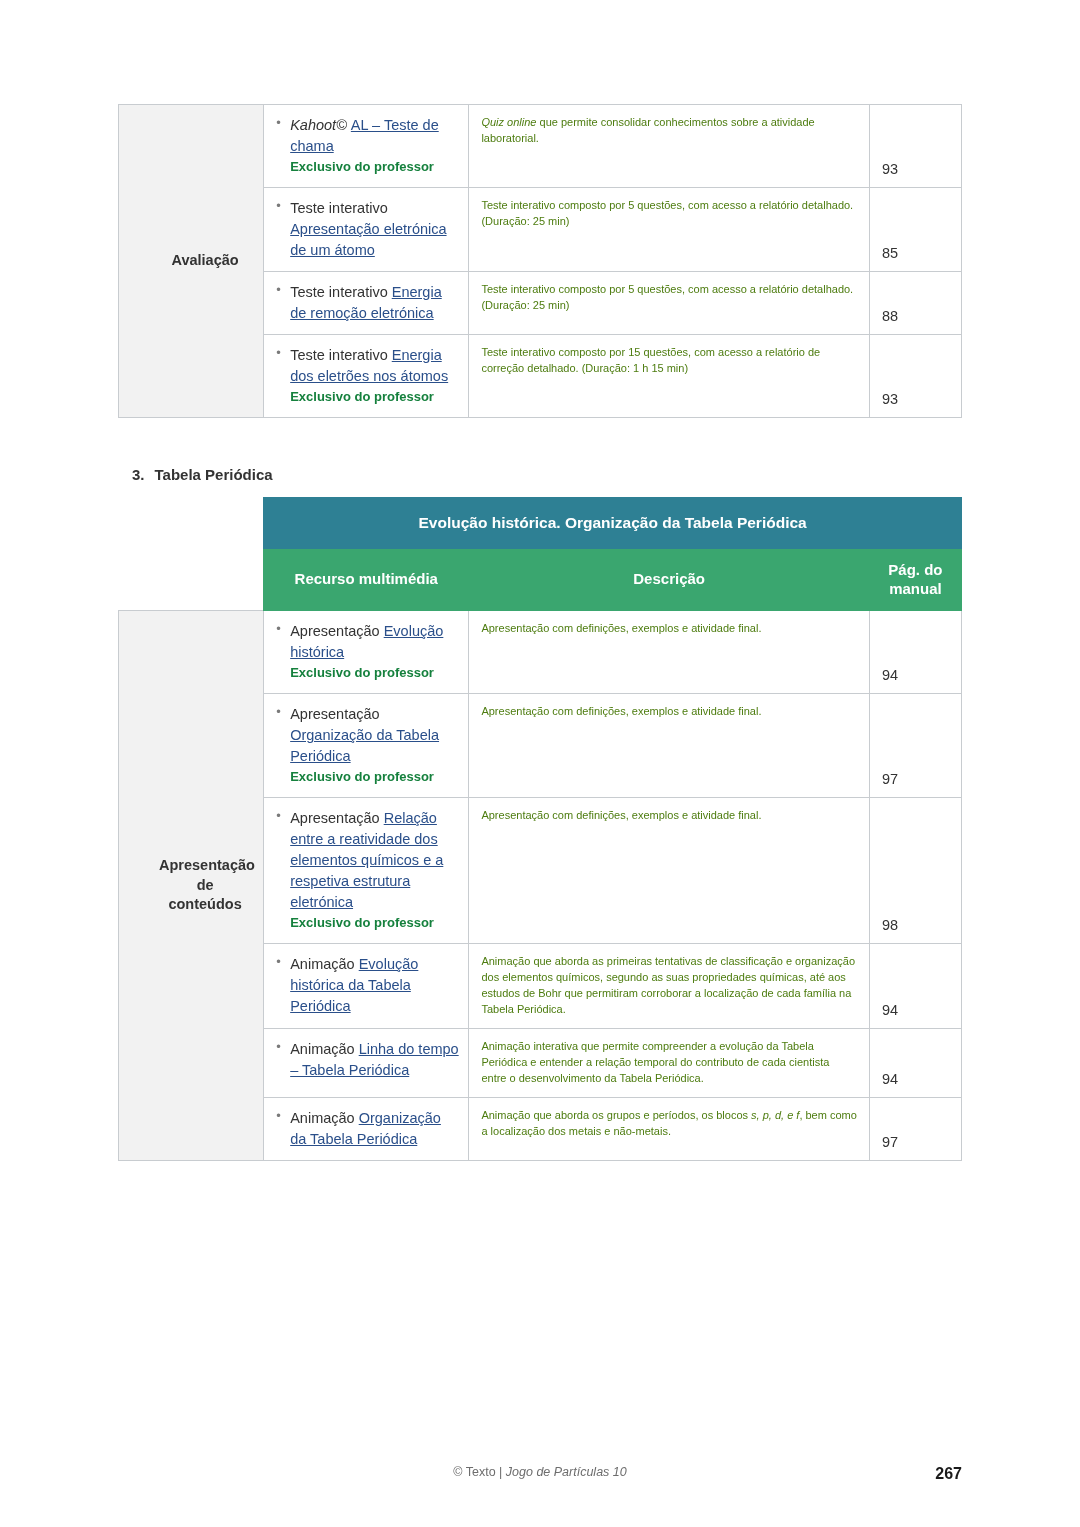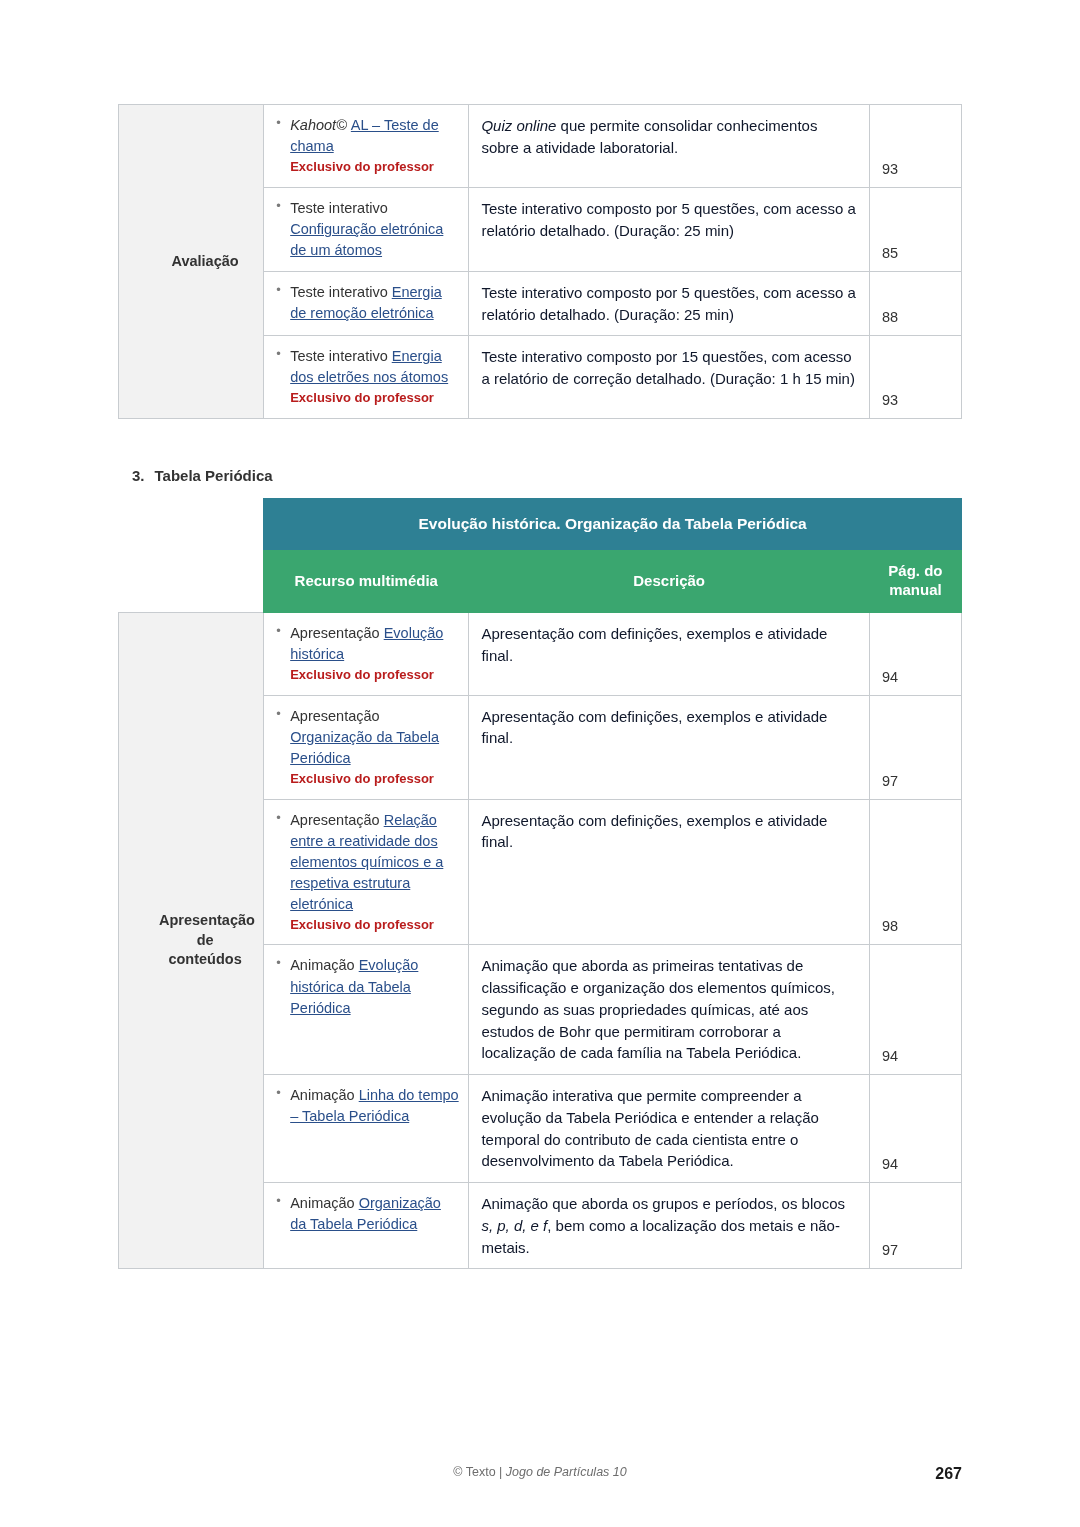--- a/index.html
+++ b/index.html
@@ -52,23 +52,23 @@
   }
   .res-cell {
     background: #ffffff;
     font-size: 14.5px;
     line-height: 1.45;
     color: #333;
     padding-left: 8px;
     padding-right: 8px;
   }
   .desc-cell {
-    font-size: 15px;
+    font-size: 11px;
     line-height: 1.45;
-    color: #0f172a;
+    color: #4d7c0f;
   }
   .pag-cell {
     vertical-align: bottom;
     font-size: 14.5px;
     color: #333;
   }
 
   
   ul.res-list {
     margin: 0;
@@ -90,21 +90,21 @@
   }
   .lnk {
     color: #2a4f8a;
     text-decoration: underline;
   }
   .ital { font-style: italic; }
   .excl {
     display: block;
     font-weight: bold;
     font-size: 13px;
-    color: #b91c1c;
+    color: #15803d;
     margin-top: 1px;
   }
 
   
   .tbl-top { margin-top: 0; }
   .tbl-top-wrap { padding-top: 104px; }
 
   
   .section-head {
     margin: 48px 0 14px 14px;
@@ -185,21 +185,21 @@
           <td class="desc-cell">
             <span class="ital">Quiz online</span><span> que permite consolidar conhecimentos sobre a atividade laboratorial.</span>
           </td>
           <td class="pag-cell">93</td>
         </tr>
 
         <tr>
           <td class="res-cell">
             <ul class="res-list">
               <li>
-                <span>Teste interativo </span><a class="lnk" href="#">Configuração eletrónica de um átomos</a>
+                <span>Teste interativo </span><a class="lnk" href="#">Apresentação eletrónica de um átomo</a>
               </li>
             </ul>
           </td>
           <td class="desc-cell">Teste interativo composto por 5 questões, com acesso a relatório detalhado. (Duração: 25 min)</td>
           <td class="pag-cell">85</td>
         </tr>
 
         <tr>
           <td class="res-cell">
             <ul class="res-list">

